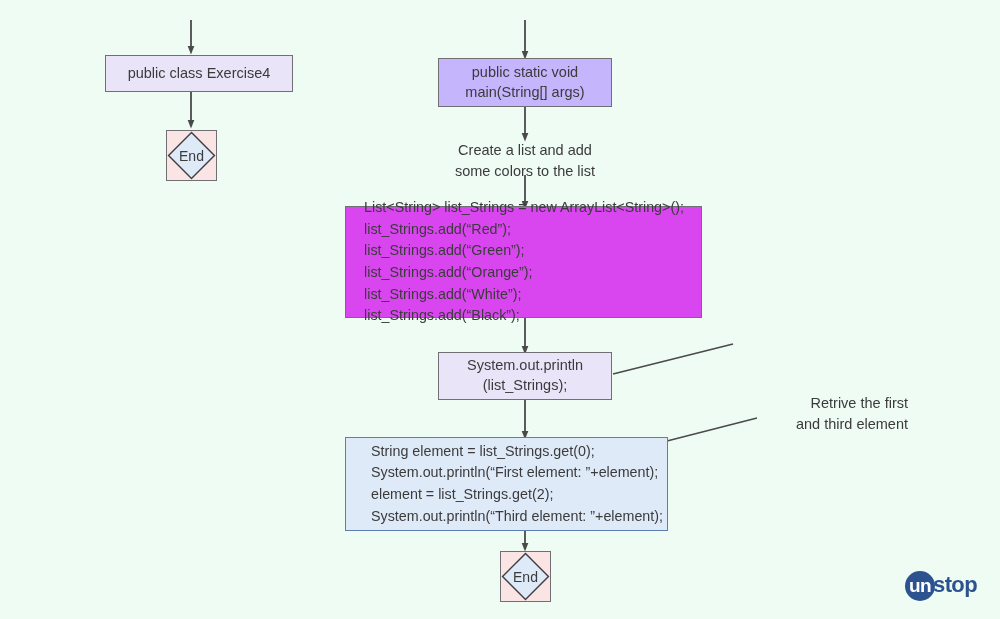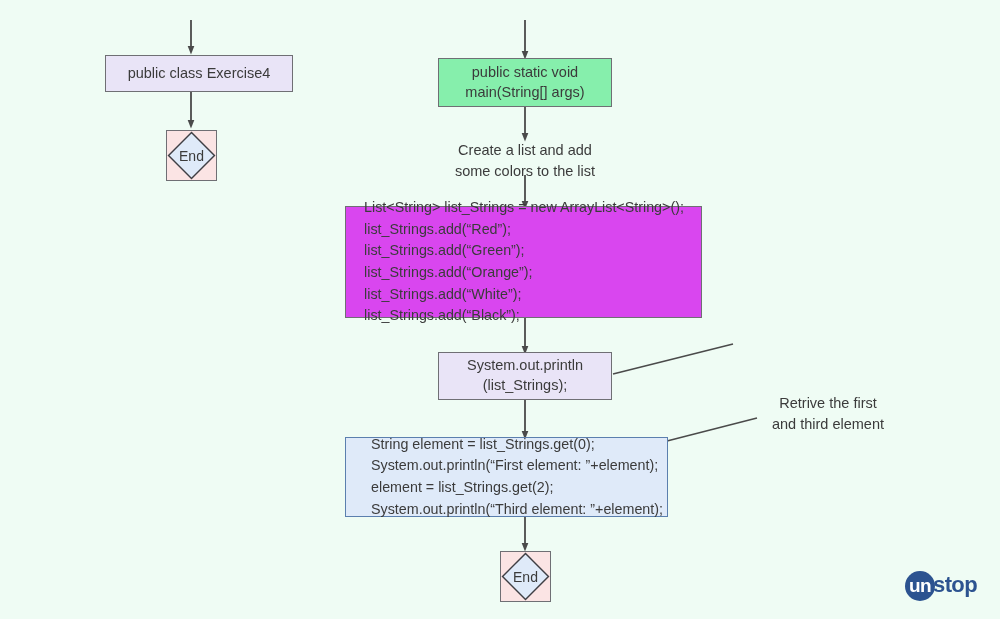--- a/index.html
+++ b/index.html
@@ -34,21 +34,21 @@
     color: #3b3b3b;
     font-size: 14.5px;
     line-height: 1.35;
     text-align: center;
     white-space: pre-line;
   }
   .box {
     border: 1.6px solid #6f6f74;
   }
   .fill-lav   { background: #e9e4f7; }
-  .fill-pink  { background: #86efac; }
+  .fill-pink  { background: #c4b5fd; }
   .fill-blue  { background: #dfeaf9; }
   .fill-code-pink { background: #d946ef; }
 
   .code {
     display: block;
     text-align: left;
     padding: 8px 9px 8px 10px;
     font-size: 14.3px;
     line-height: 1.52;
     white-space: pre;
@@ -81,21 +81,21 @@
     font-size: 14.5px;
     line-height: 1.42;
     text-align: center;
     white-space: pre-line;
   }
   .annot {
     position: absolute;
     color: #3b3b3b;
     font-size: 14.5px;
     line-height: 1.45;
-    text-align: center;
+    text-align: right;
     white-space: pre-line;
   }
 
   #logo {
     position: absolute;
     left: 905px;
     top: 569px;
     width: 88px;
     height: 34px;
     display: flex;
@@ -181,21 +181,21 @@
 list_Strings.add(“Orange”);
 list_Strings.add(“White”);
 list_Strings.add(“Black”);</span>
   </div>
 
   <div class="node box fill-lav" style="left:438px; top:352px; width:174px; height:48px;">
     <span>System.out.println
 (list_Strings);</span>
   </div>
 
-  <div class="node box fill-blue" style="left:345px; top:437px; width:323px; height:80px; border-color:#5b7fae;padding-left:20px;">
+  <div class="node box fill-blue" style="left:345px; top:437px; width:323px; height:94px; border-color:#5b7fae;padding-left:20px;">
     <span class="code">String element = list_Strings.get(0);
 System.out.println(“First element: ”+element);
 element = list_Strings.get(2);
 System.out.println(“Third element: ”+element);</span>
   </div>
 
   <div class="diamond-wrap" style="left:500px; top:551px; width:51px; height:51px;">
     <svg class="dia" viewBox="0 0 51 51" xmlns="http://www.w3.org/2000/svg">
       <polygon points="25.5,1.6 49.4,25.5 25.5,49.4 1.6,25.5" fill="#dfeaf9" stroke="#3f3f44" stroke-width="1.5"></polygon>
     </svg>

